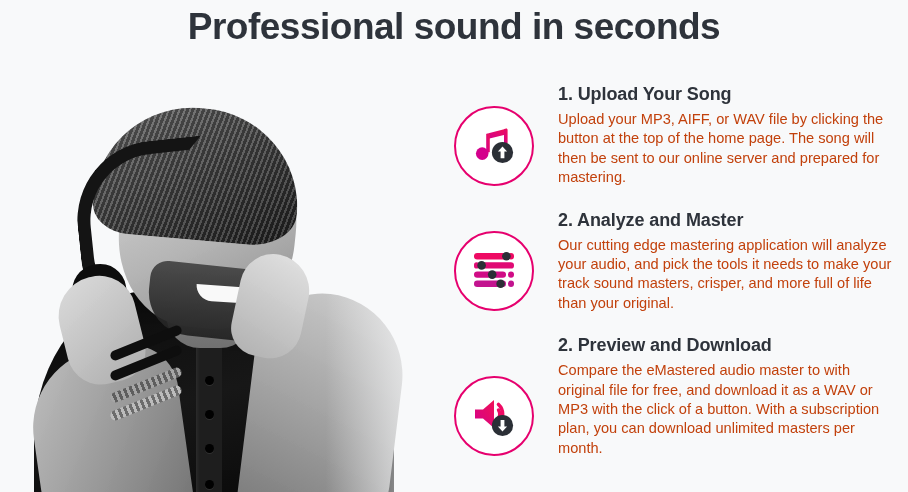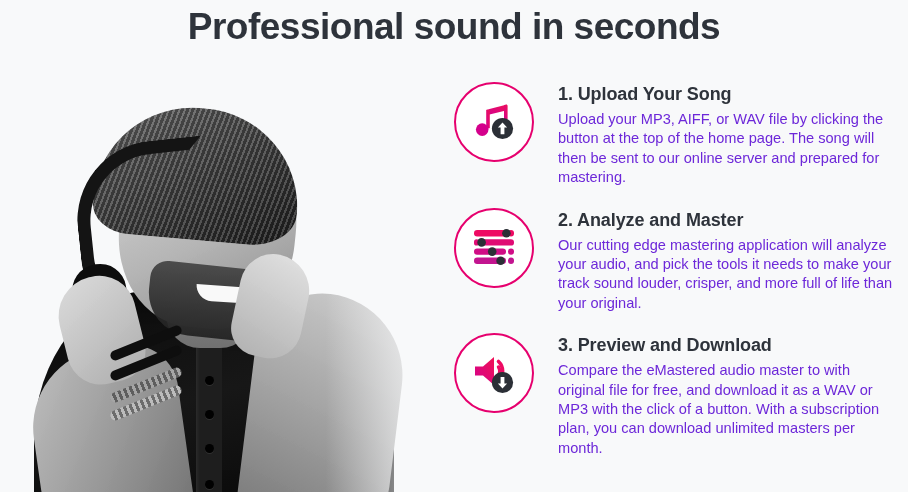--- a/index.html
+++ b/index.html
@@ -277,21 +277,21 @@
   }
 
   
   .steps-col {
     flex: 1 1 auto;
     padding-top: 18px;
   }
 
   .step {
     display: flex;
-    align-items: flex-start;
+    align-items: flex-end;
     margin-bottom: 18px;
   }
 
   .step-icon-wrap {
     flex: 0 0 84px;
     width: 84px;
     height: 84px;
     margin-right: 22px;
     display: flex;
     align-items: center;
@@ -316,21 +316,21 @@
     font-weight: bold;
     color: #2e333b;
     line-height: 24px;
     margin-bottom: 4px;
     letter-spacing: -0.1px;
   }
 
   .step-text {
     font-size: 14.6px;
     line-height: 19.4px;
-    color: #6d28d9;
+    color: #c2410c;
     max-width: 336px;
   }
 
   
   .step.s1 { margin-top: 0; }
   .step.s2 { margin-top: 2px; }
   .step.s3 { margin-top: 10px; }
 </style>
 </head>
 <body>
@@ -419,21 +419,21 @@
               <circle cx="20.2" cy="24.6" r="4.3" fill="#2B2F36"></circle>
 
               <rect x="2" y="30.6" width="32" height="6.4" rx="3.2" fill="#C2148F"></rect>
               <rect x="36" y="30.6" width="6" height="6.4" rx="3" fill="#C2148F"></rect>
               <circle cx="28.6" cy="33.8" r="4.3" fill="#2B2F36"></circle>
             </svg>
           </div>
         </div>
         <div class="step-body">
           <div class="step-title">2. Analyze and Master</div>
-          <div class="step-text">Our cutting edge mastering application will analyze your audio, and pick the tools it needs to make your track sound louder, crisper, and more full of life than your original.</div>
+          <div class="step-text">Our cutting edge mastering application will analyze your audio, and pick the tools it needs to make your track sound masters, crisper, and more full of life than your original.</div>
         </div>
       </div>
 
       <div class="step s3">
         <div class="step-icon-wrap">
           <div class="icon-circle">
             <svg width="46" height="44" viewBox="0 0 46 44">
               <defs>
                 <linearGradient id="g3" x1="0" y1="1" x2="1" y2="0">
                   <stop offset="0%" stop-color="#D4008C"></stop>
@@ -445,20 +445,20 @@
 
               <path d="M27.5 10.5 A13 13 0 0 1 27.5 29.5" stroke="#EE0A63" stroke-width="3.6" fill="none" stroke-linecap="round"></path>
               <path d="M27.5 16 A7.5 7.5 0 0 1 27.5 24" stroke="#EE0A63" stroke-width="3.4" fill="none" stroke-linecap="round"></path>
 
               <circle cx="31.5" cy="31.5" r="10.6" fill="#2B2F36"></circle>
               <path d="M31.5 37.6 L26.9 32.6 L29.6 32.6 L29.6 26 L33.4 26 L33.4 32.6 L36.1 32.6 Z" fill="#ffffff"></path>
             </svg>
           </div>
         </div>
         <div class="step-body">
-          <div class="step-title">3. Preview and Download</div>
+          <div class="step-title">2. Preview and Download</div>
           <div class="step-text">Compare the eMastered audio master to with original file for free, and download it as a WAV or MP3 with the click of a button. With a subscription plan, you can download unlimited masters per month.</div>
         </div>
       </div>
 
     </div>
   </div>
 </div>
 
 </body></html>

